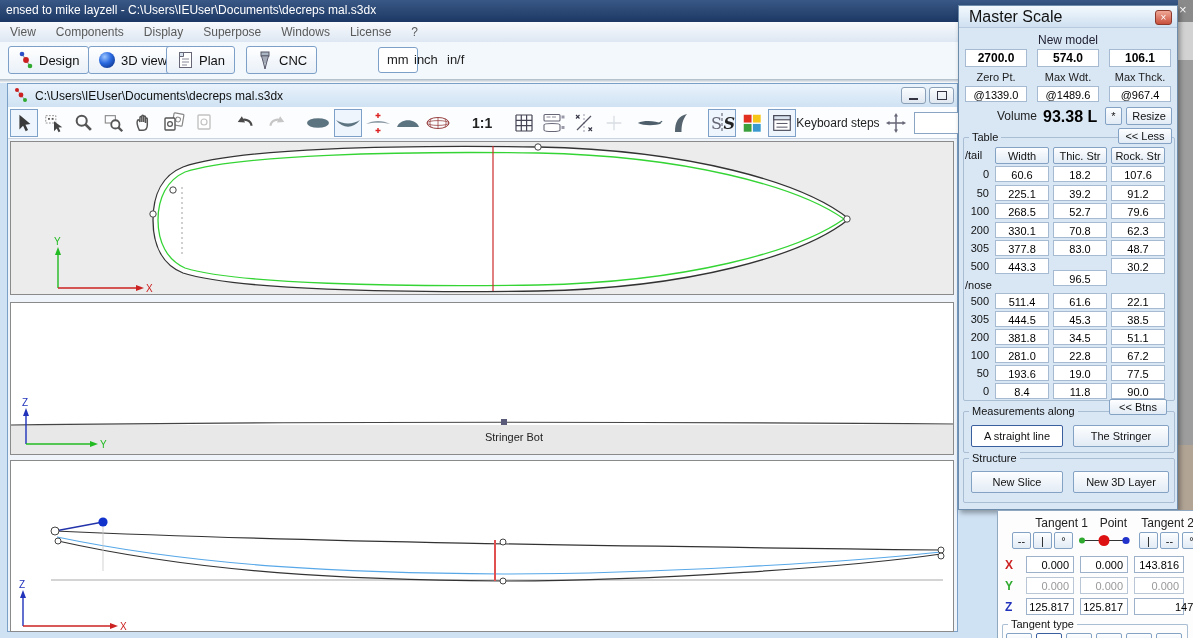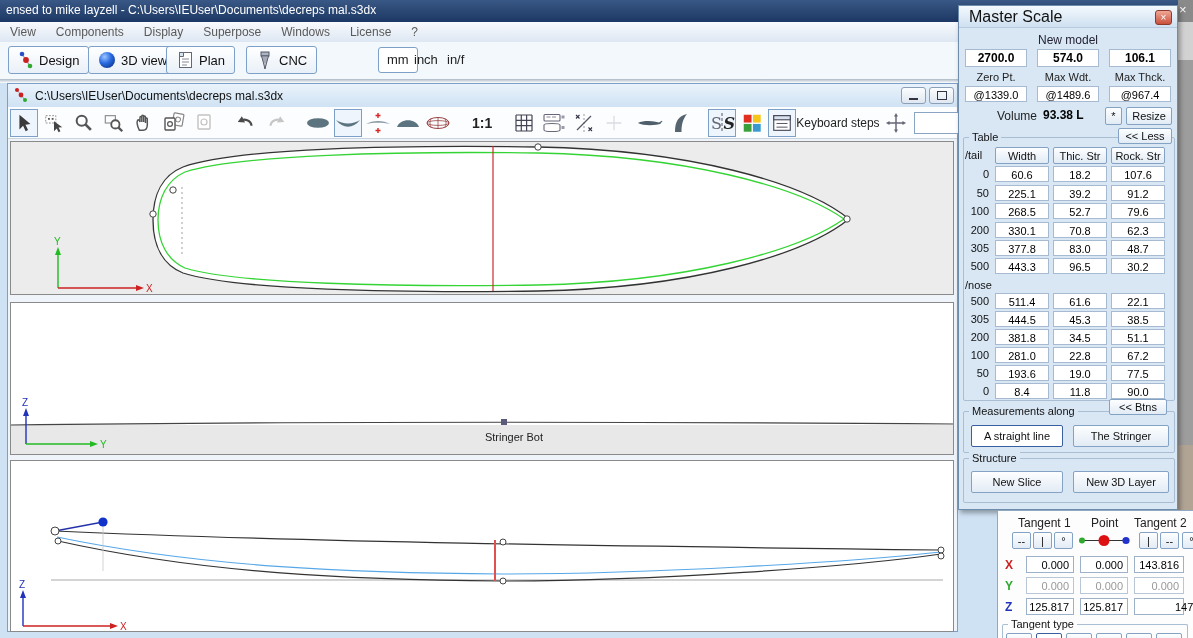--- a/index.html
+++ b/index.html
@@ -61,34 +61,34 @@
            font-size:16px;line-height:22px;padding-left:10px;color:#111;box-sizing:border-box;}
   .msclose{position:absolute;right:5px;top:4px;width:17px;height:15px;
            background:linear-gradient(#f0a796,#c8503c);border:1px solid #8d3a2c;border-radius:3px;
            color:#fff;font-size:10px;text-align:center;line-height:13px;box-sizing:border-box;}
   .newmodel{position:absolute;left:0;top:27px;width:100%;text-align:center;font-size:12px;color:#223;}
   .fld{position:absolute;height:16px;background:#fff;border:1px solid #a6bad2;text-align:center;
        font-size:11px;line-height:16px;color:#000;box-sizing:border-box;}
   .fld.b{font-weight:bold;font-size:12px;height:18px;line-height:17px;}
   .dimlbl{position:absolute;width:72px;text-align:center;font-size:11px;color:#222;}
   .vollbl{position:absolute;left:38px;top:103px;font-size:12px;color:#222;}
-  .volval{position:absolute;left:84px;top:102px;font-size:12px;font-weight:bold;color:#000;}
+  .volval{position:absolute;left:84px;top:102px;font-size:16px;font-weight:bold;color:#000;}
   .gbox{position:absolute;border:1px solid #a9bdd3;border-radius:2px;box-sizing:border-box;}
   .glabel{position:absolute;top:-7px;left:5px;background:#d9e7f5;padding:0 3px;font-size:11px;color:#111;}
   .sbtn{position:absolute;border:1px solid #84a2c4;border-radius:2px;
         background:linear-gradient(#fdfeff,#e2ebf5);text-align:center;font-size:11px;color:#111;
         box-sizing:border-box;}
   .sbtn.sel{border:1px solid #3a5f9e;background:#fff;}
   .hbtn{position:absolute;height:17px;line-height:16px;}
   .rowlbl{position:absolute;left:4px;width:26px;text-align:right;font-size:11px;color:#111;}
   .seclbl{position:absolute;left:6px;font-size:11px;color:#111;}
   
   .pointpanel{left:997px;top:510px;width:196px;height:128px;background:#fdfdfe;
               border-left:1px solid #90a8c0;border-top:1px solid #90a8c0;font-size:11px;box-sizing:border-box;}
-  .pp-h{position:absolute;top:5px;font-size:12px;color:#222;text-align:left;}
+  .pp-h{position:absolute;top:5px;font-size:12px;color:#222;text-align:right;}
   .axlbl{position:absolute;font-size:12px;font-weight:bold;}
   .pfld{position:absolute;height:17px;background:#fff;border:1px solid #9db2ca;
         text-align:right;padding-right:4px;font-size:11px;line-height:16px;color:#000;box-sizing:border-box;}
   .pfld.dim{color:#999;border-color:#b9c6d6;}
 </style>
 </head>
 <body>
 
 <div id="root">
 
@@ -464,21 +464,21 @@
     <span class="rowlbl" style="top:218px;">200</span>
     <span class="fld" style="left:36px;top:216px;width:54px;">330.1</span>
     <span class="fld" style="left:94px;top:216px;width:54px;">70.8</span>
     <span class="fld" style="left:152px;top:216px;width:54px;">62.3</span>
     <span class="rowlbl" style="top:236px;">305</span>
     <span class="fld" style="left:36px;top:234px;width:54px;">377.8</span>
     <span class="fld" style="left:94px;top:234px;width:54px;">83.0</span>
     <span class="fld" style="left:152px;top:234px;width:54px;">48.7</span>
     <span class="rowlbl" style="top:254px;">500</span>
     <span class="fld" style="left:36px;top:252px;width:54px;">443.3</span>
-    <span class="fld" style="left:94px;top:252px;width:54px;">96.5</span>
+    <span class="fld" style="left:94px;top:264px;width:54px;">96.5</span>
     <span class="fld" style="left:152px;top:252px;width:54px;">30.2</span>
 
     <span class="seclbl" style="top:273px;">/nose</span>
 
     <span class="rowlbl" style="top:289px;">500</span>
     <span class="fld" style="left:36px;top:287px;width:54px;">511.4</span>
     <span class="fld" style="left:94px;top:287px;width:54px;">61.6</span>
     <span class="fld" style="left:152px;top:287px;width:54px;">22.1</span>
     <span class="rowlbl" style="top:307px;">305</span>
     <span class="fld" style="left:36px;top:305px;width:54px;">444.5</span>

